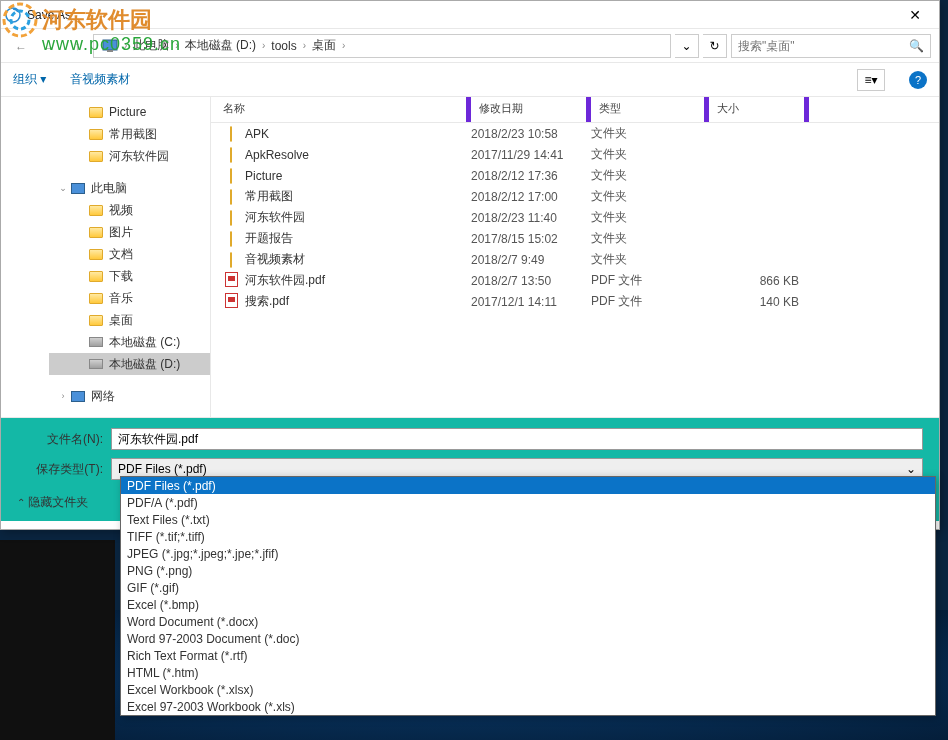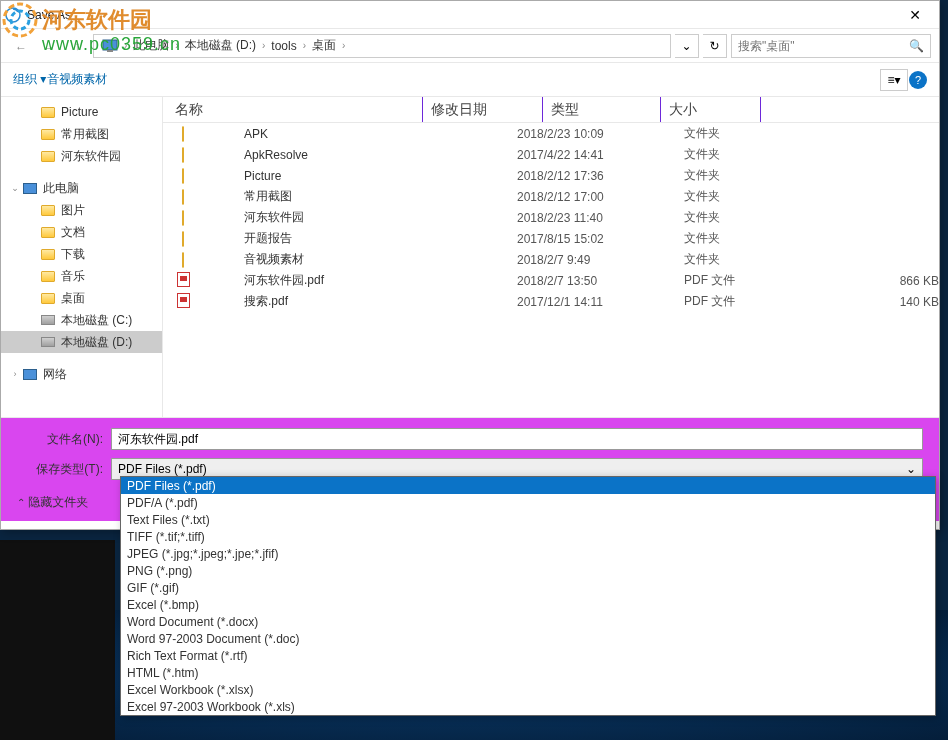--- a/index.html
+++ b/index.html
@@ -12,53 +12,53 @@
 .navbar { height: 34px; display: flex; align-items: center; padding: 0 8px; gap: 4px; border-bottom: 1px solid #e8e8e8; }
 .nav-btn { width: 24px; height: 24px; display: flex; align-items: center; justify-content: center; color: #888; cursor: pointer; }
 .breadcrumb { flex: 1; height: 24px; border: 1px solid #ccc; display: flex; align-items: center; padding: 0 4px; background: #fff; }
 .breadcrumb .pc-icon { width: 16px; height: 14px; margin: 0 4px; }
 .breadcrumb .crumb { padding: 0 4px; cursor: pointer; color: #333; }
 .breadcrumb .sep { color: #888; padding: 0 2px; font-size: 10px; }
 .bc-refresh { width: 24px; height: 24px; border: 1px solid #ccc; border-left: none; display: flex; align-items: center; justify-content: center; cursor: pointer; }
 .searchbox { width: 200px; height: 24px; border: 1px solid #ccc; display: flex; align-items: center; padding: 0 6px; }
 .searchbox input { border: none; outline: none; flex: 1; color: #888; }
 .searchbox .search-icon { color: #888; }
-.toolbar { height: 34px; background: #fff; display: flex; align-items: center; padding: 0 12px; gap: 1px; border-bottom: 1px solid #e8e8e8; }
+.toolbar { height: 34px; background: #fff; display: flex; align-items: center; padding: 0 12px; gap: 24px; border-bottom: 1px solid #e8e8e8; }
 .toolbar .tool-btn { color: #06a; cursor: pointer; }
 .toolbar .spacer { flex: 1; }
 .toolbar .view-btn { width: 28px; height: 22px; border: 1px solid #ccc; display: flex; align-items: center; justify-content: center; cursor: pointer; }
 .toolbar .help-btn { width: 18px; height: 18px; border-radius: 50%; background: #0b73c7; color: #fff; display: flex; align-items: center; justify-content: center; font-size: 11px; cursor: pointer; }
-.body { display: flex; height: 320px; }
+.body { display: flex; height: 320px; margin-left: 48px; }
 .sidebar { width: 162px; background: #fff; border-right: 1px solid #e8e8e8; overflow-y: auto; padding: 4px 0; }
 .side-item { height: 22px; display: flex; align-items: center; padding-left: 18px; cursor: pointer; color: #333; }
 .side-item .expand { width: 12px; color: #888; font-size: 9px; text-align: center; }
 .side-item .icon { width: 18px; height: 16px; margin-right: 4px; display: flex; align-items: center; justify-content: center; }
 .side-item.lvl1 { padding-left: 8px; }
 .side-item.lvl2 { padding-left: 26px; }
 .side-item.selected { background: #ccc; }
 .folder-icon { width: 14px; height: 11px; background: linear-gradient(#ffe9a2, #ffc93c); border-radius: 1px; border: 1px solid #e0aa2c; }
 .pc-icon-s { width: 14px; height: 11px; background: #4a90d9; border: 1px solid #2c5f8d; }
 .disk-icon { width: 14px; height: 10px; background: linear-gradient(#d0d0d0, #a0a0a0); border: 1px solid #888; }
 .main { flex: 1; background: #fff; }
 .columns { height: 26px; display: flex; border-bottom: 1px solid #e8e8e8; color: #444; }
-.col { padding: 4px 8px; border-right: 1px solid #6d28d9; font-size: 14px; }
+.col { padding: 4px 8px; border-right: 5px solid #6d28d9; font-size: 11px; }
 .col.name { width: 260px; padding-left: 12px; }
 .col.date { width: 120px; }
 .col.type { width: 118px; }
 .col.size { width: 100px; }
 .filelist { }
-.file-row { height: 21px; display: flex; align-items: center; cursor: pointer; justify-content: space-between; }
+.file-row { height: 21px; display: flex; align-items: center; cursor: pointer; }
 .file-row .icon { width: 20px; text-align: center; margin-left: 10px; margin-right: 4px; }
 .file-row .name { width: 226px; color: #333; }
 .file-row .date { width: 120px; color: #555; }
 .file-row .type { width: 118px; color: #555; }
 .file-row .size { width: 90px; color: #555; text-align: right; }
 .pdf-icon { display: inline-block; width: 13px; height: 15px; background: #fff; border: 1px solid #c33; position: relative; }
 .pdf-icon::after { content: ''; position: absolute; top: 3px; left: 2px; right: 2px; height: 5px; background: #c33; }
-.bottom { padding: 10px 16px; border-top: 1px solid #e8e8e8; background: #d946ef; }
+.bottom { padding: 10px 16px; border-top: 1px solid #e8e8e8; background: #14b8a6; }
 .field-row { display: flex; align-items: center; margin-bottom: 8px; }
 .field-label { width: 94px; text-align: right; padding-right: 8px; color: #333; }
 .field-input { flex: 1; height: 22px; border: 1px solid #999; padding: 0 6px; }
 .field-select { flex: 1; height: 22px; border: 1px solid #999; padding: 0 6px; background: #efefef; display: flex; align-items: center; justify-content: space-between; cursor: pointer; }
 .hide-folders { margin-top: 14px; color: #333; cursor: pointer; }
 .hide-folders::before { content: "⌃ "; font-size: 10px; }
 .dropdown { position: absolute; top: 476px; left: 120px; width: 816px; background: #fff; border: 1px solid #666; box-shadow: 2px 2px 8px rgba(0,0,0,0.25); z-index: 100; }
 .dropdown .option { height: 17px; padding: 0 6px; display: flex; align-items: center; cursor: pointer; color: #333; }
 .dropdown .option.selected { background: #0b73c7; color: #fff; }
 .watermark { position: absolute; top: 2px; left: 2px; z-index: 200; pointer-events: none; }
@@ -150,20 +150,27 @@
           <span class="icon">
             <span class="pc-icon-s"></span>
           </span>
           <span>此电脑</span>
         </div>
         <div class="side-item lvl2">
           <span class="expand"></span>
           <span class="icon">
             <span class="folder-icon"></span>
           </span>
+          <span>视频</span>
+        </div>
+        <div class="side-item lvl2">
+          <span class="expand"></span>
+          <span class="icon">
+            <span class="folder-icon"></span>
+          </span>
           <span>图片</span>
         </div>
         <div class="side-item lvl2">
           <span class="expand"></span>
           <span class="icon">
             <span class="folder-icon"></span>
           </span>
           <span>文档</span>
         </div>
         <div class="side-item lvl2">
@@ -214,28 +221,28 @@
       <div class="columns">
         <div class="col name">名称</div>
         <div class="col date">修改日期</div>
         <div class="col type">类型</div>
         <div class="col size">大小</div>
       </div>
       <div class="filelist" id="filelist">
           <div class="file-row">
             <span class="icon"><span class="folder-icon"></span></span>
             <span class="name">APK</span>
-            <span class="date">2018/2/23 10:09</span>
+            <span class="date">2018/2/23 10:58</span>
             <span class="type">文件夹</span>
             <span class="size"></span>
           </div>
           <div class="file-row">
             <span class="icon"><span class="folder-icon"></span></span>
             <span class="name">ApkResolve</span>
-            <span class="date">2017/4/22 14:41</span>
+            <span class="date">2017/11/29 14:41</span>
             <span class="type">文件夹</span>
             <span class="size"></span>
           </div>
           <div class="file-row">
             <span class="icon"><span class="folder-icon"></span></span>
             <span class="name">Picture</span>
             <span class="date">2018/2/12 17:36</span>
             <span class="type">文件夹</span>
             <span class="size"></span>
           </div>

